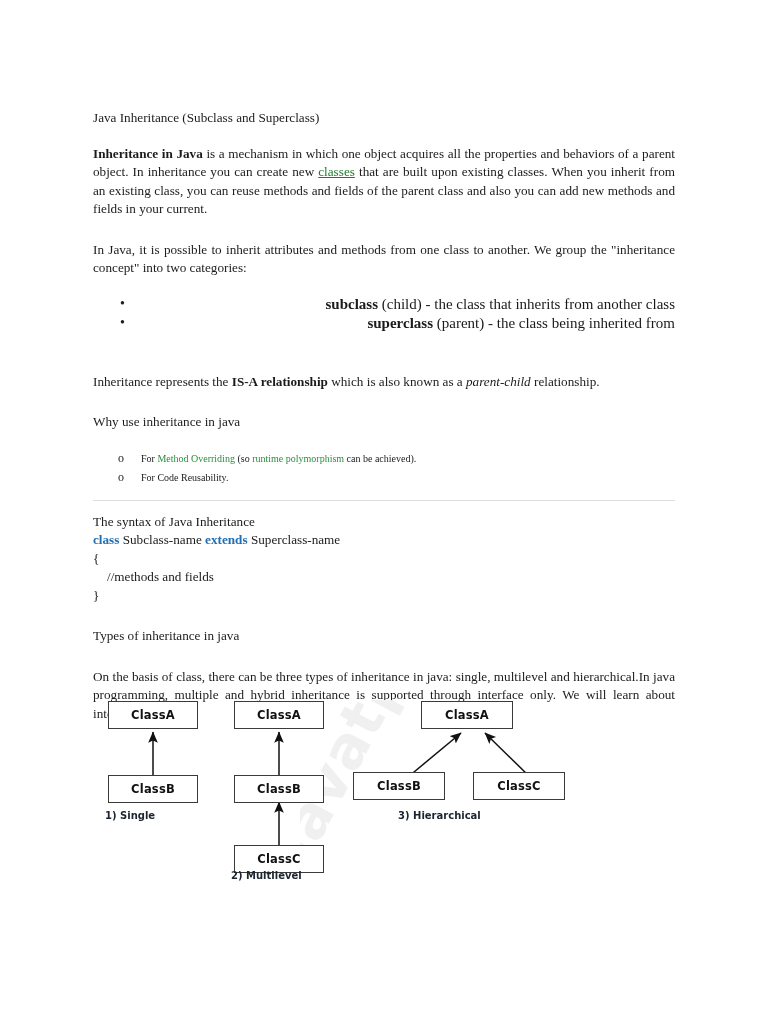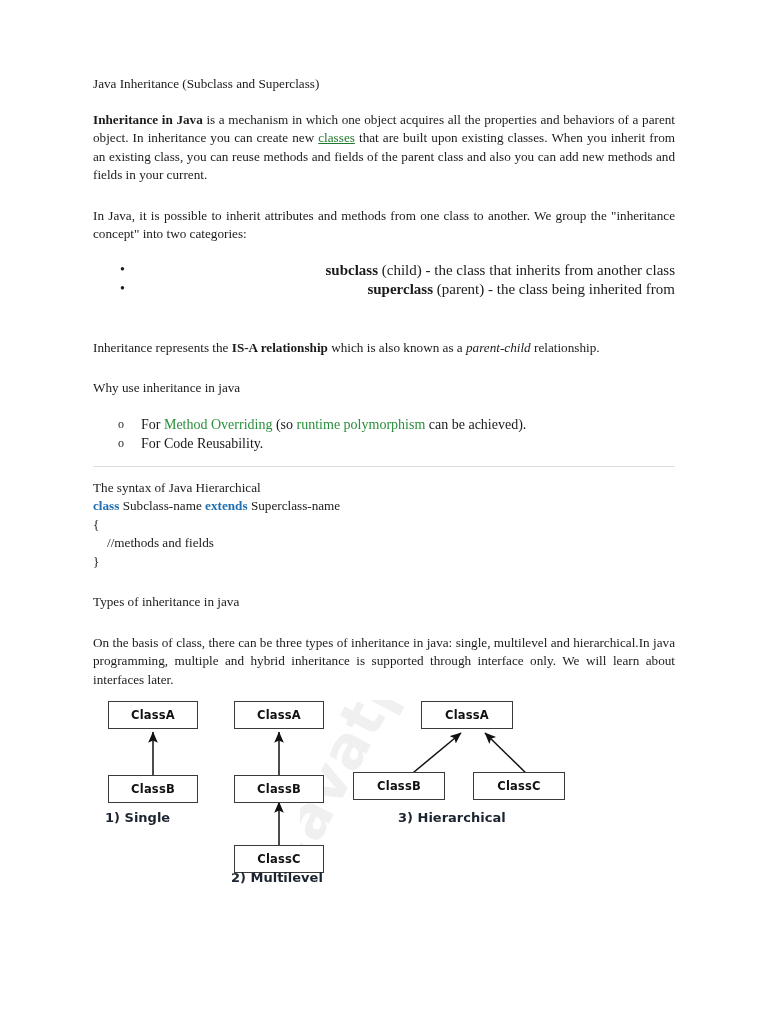--- a/index.html
+++ b/index.html
@@ -16,21 +16,21 @@
     color: #1a1a1a;
   }
   .page {
     position: absolute;
     inset: 0;
     background: #ffffff;
   }
   .content {
     position: absolute;
     left: 93px;
-    top: 75px;
+    top: 109px;
     width: 582px;
   }
   p, .line {
     margin: 0;
     font-size: 13.2px;
     line-height: 18.5px;
     color: #1b1b1b;
   }
   .just {
     text-align: justify;
@@ -79,21 +79,21 @@
     font-size: 14px;
     color: #1b1b1b;
   }
 
   ul.circ {
     margin: 0;
     padding: 0;
     list-style: none;
   }
   ul.circ li {
-    font-size: 14px;
+    font-size: 10px;
     line-height: 19.5px;
     padding-left: 48px;
     position: relative;
     font-family: Liberation Serif, serif;
   }
   ul.circ li::before {
     content: "o";
     position: absolute;
     left: 25px;
     top: 0px;
@@ -131,21 +131,21 @@
     color: #111111;
     display: flex;
     align-items: center;
     justify-content: center;
     letter-spacing: 0.2px;
     font-weight: bold;
   }
   .dlabel {
     position: absolute;
     font-family: "DejaVu Sans", "Liberation Sans", sans-serif;
-    font-size: 13px;
+    font-size: 10px;
     font-weight: bold;
     color: #1b2430;
     white-space: nowrap;
   }
   svg.arrows {
     position: absolute;
     left: 0; top: 0;
     width: 582px;
     height: 225px;
     overflow: visible;
@@ -215,21 +215,21 @@
       <li><span>For Code Reusability.</span></li>
     </ul>
 
     <div class="gap-sm"></div>
 
     <hr class="sep">
 
     <div class="gap-sm"></div>
 
     <div class="code-block">
-      <p class="line">The syntax of Java Hierarchical</p>
+      <p class="line">The syntax of Java Inheritance</p>
       <p class="line"><span class="kw-blue">class</span><span> Subclass-name </span><span class="kw-blue">extends</span><span> Superclass-name</span></p>
       <p class="line">{</p>
       <p class="line" style="padding-left:14px">//methods and fields</p>
       <p class="line">}</p>
     </div>
 
     <div class="gap-lg"></div>
 
     <p>Types of inheritance in java</p>
 

